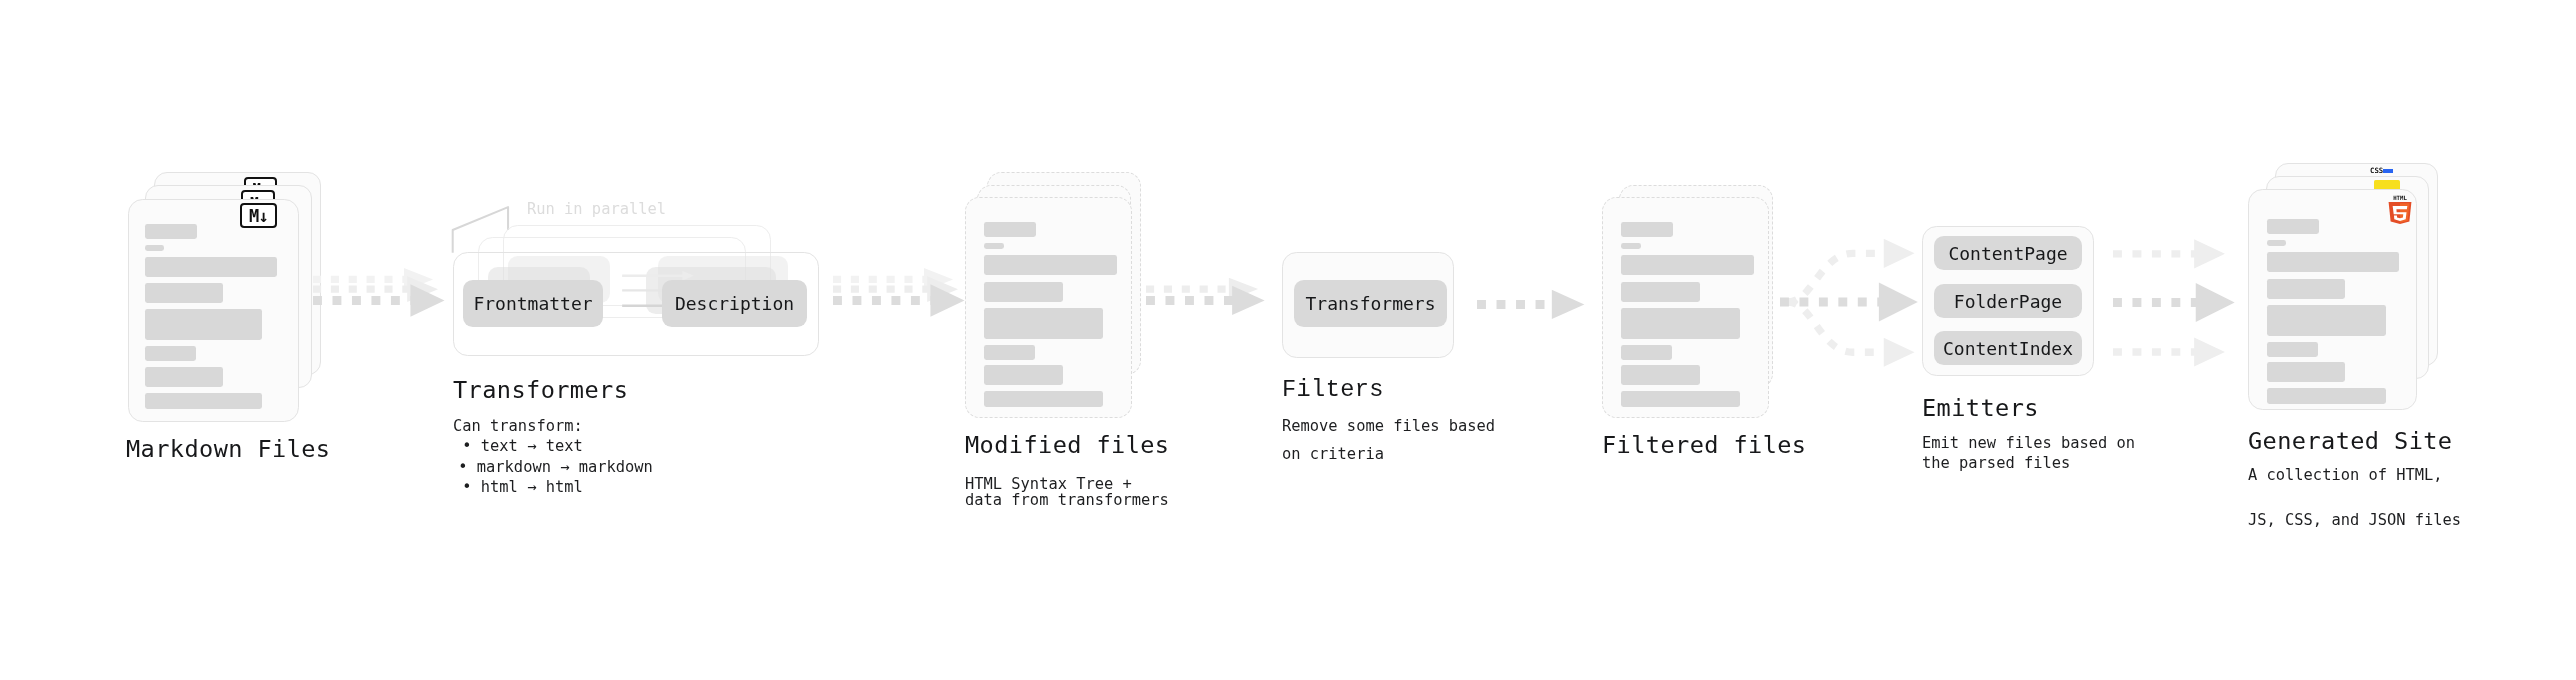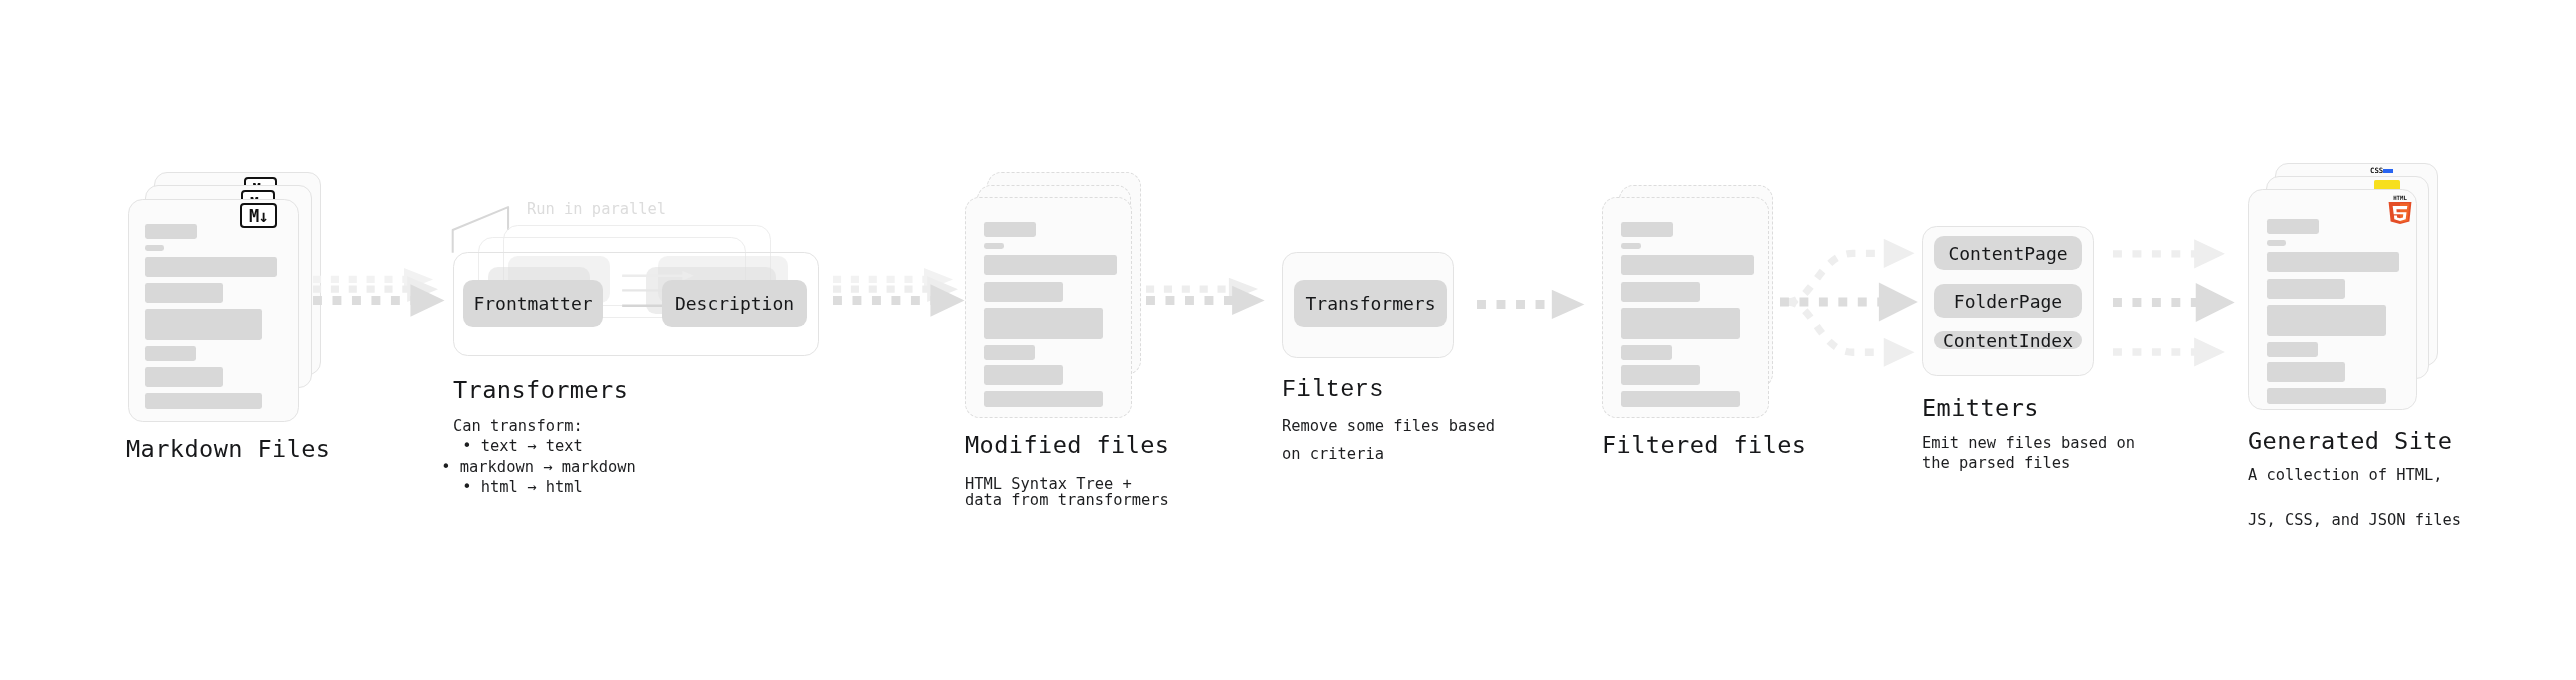--- a/index.html
+++ b/index.html
@@ -187,21 +187,21 @@
       </svg>
     </div>
 
     <div class="chip" style="left:463px;top:280px;width:140px;height:47px;">Frontmatter</div>
     <div class="chip" style="left:662px;top:280px;width:145px;height:47px;">Description</div>
 
     <div class="title" style="left:453px;top:376px;">Transformers</div>
 
     <div class="sub" style="left:453px;top:416px;">Can transform:</div>
     <div class="sub" style="left:453px;top:436px;"> • text → text</div>
-    <div class="sub" style="left:432px;top:457px;text-align:right;"> • markdown → markdown</div>
+    <div class="sub" style="left:449px;top:457px;text-align:right;"> • markdown → markdown</div>
     <div class="sub" style="left:453px;top:477px;"> • html → html</div>
   </div>
 
   <div class="conn" style="left:833px;top:268px;">
     <svg width="138" height="65" viewBox="0 0 170 80">
       <g stroke="#f2f2f2" stroke-width="9" stroke-dasharray="10 12" fill="none">
         <line x1="0" y1="14" x2="118" y2="14"></line>
       </g>
       <polygon points="112,0 148,14 112,28" fill="#f2f2f2"></polygon>
       <g stroke="#ededed" stroke-width="9" stroke-dasharray="10 12" fill="none">
@@ -294,21 +294,21 @@
         <line x1="0" y1="90" x2="128" y2="90"></line>
       </g>
       <polygon points="122,66 170,90 122,114" fill="#dcdcdc"></polygon>
     </svg>
   </div>
 
   <div>
     <div class="card plain" style="left:1922px;top:226px;width:172px;height:150px;"></div>
     <div class="chip" style="left:1934px;top:236px;width:148px;height:34px;">ContentPage</div>
     <div class="chip" style="left:1934px;top:284px;width:148px;height:34px;">FolderPage</div>
-    <div class="chip" style="left:1934px;top:331px;width:148px;height:18px;">ContentIndex</div>
+    <div class="chip" style="left:1934px;top:331px;width:148px;height:34px;">ContentIndex</div>
 
     <div class="title" style="left:1922px;top:394px;">Emitters</div>
     <div class="sub" style="left:1922px;top:433px;">Emit new files based on</div>
     <div class="sub" style="left:1922px;top:453px;">the parsed files</div>
   </div>
 
   <div class="conn" style="left:2113px;top:236px;">
     <svg width="146" height="146" viewBox="0 0 180 180">
       <g stroke="#eeeeee" stroke-width="9" stroke-dasharray="11 13" fill="none">
         <line x1="0" y1="22" x2="104" y2="22"></line>

